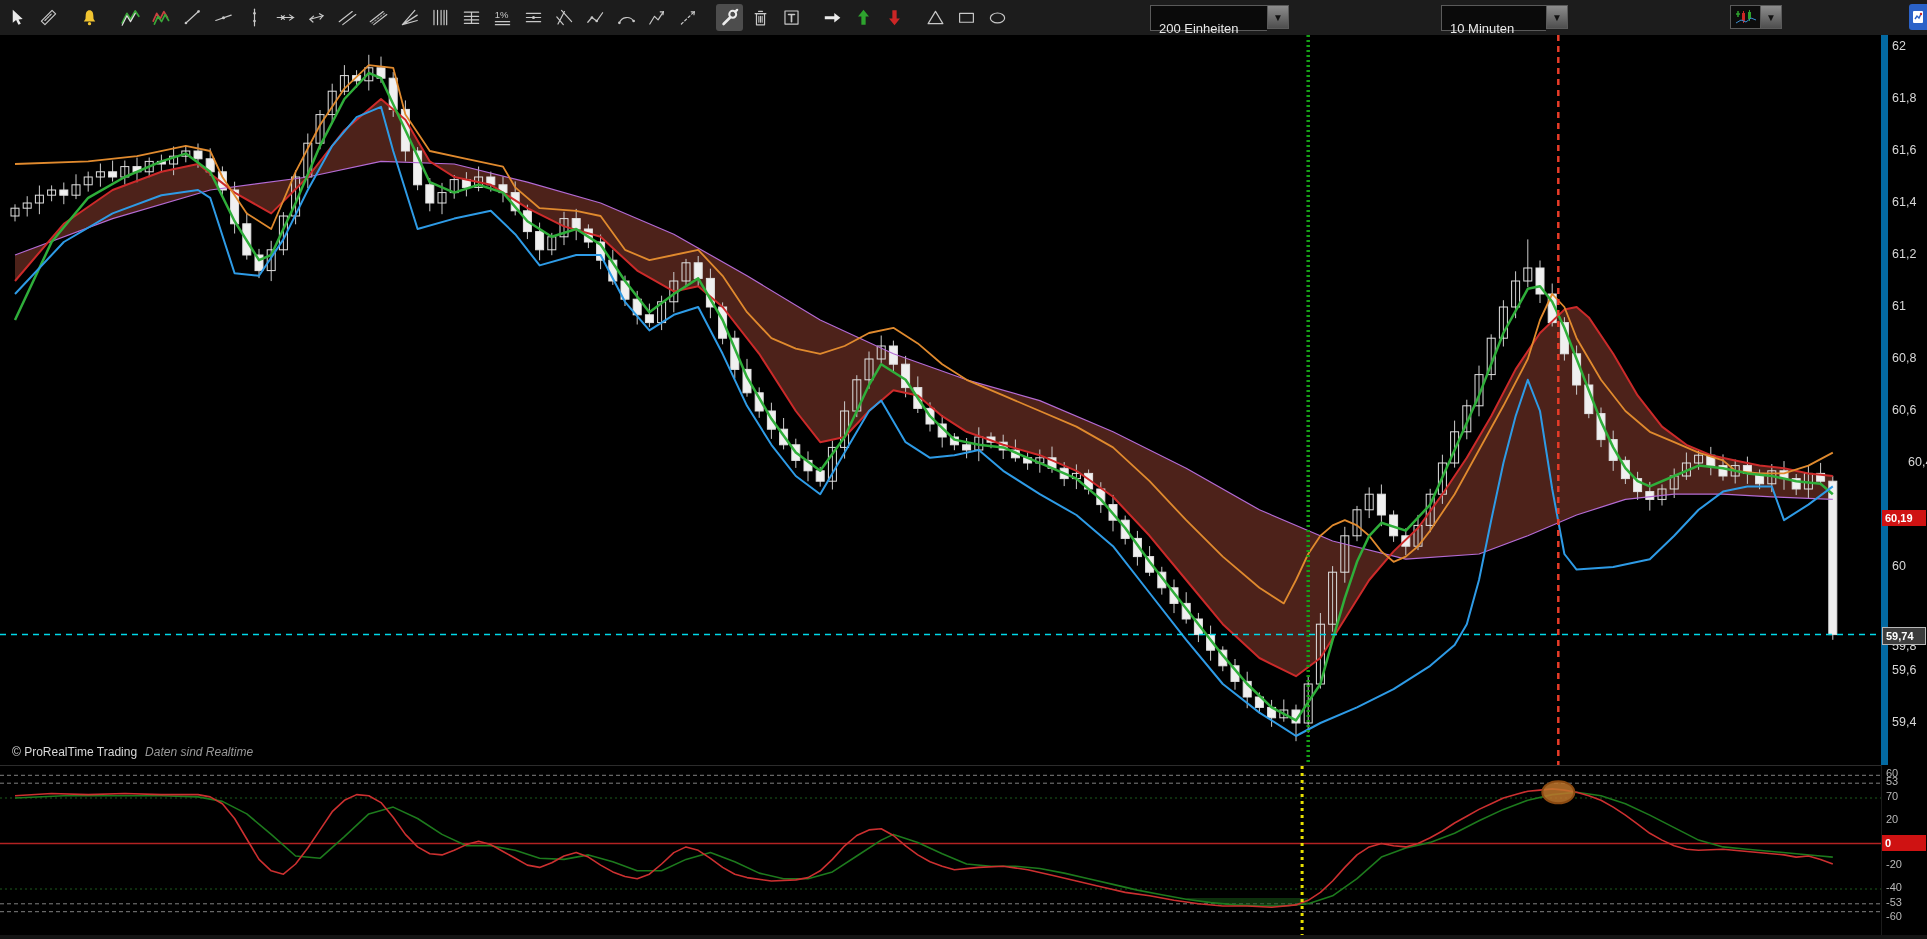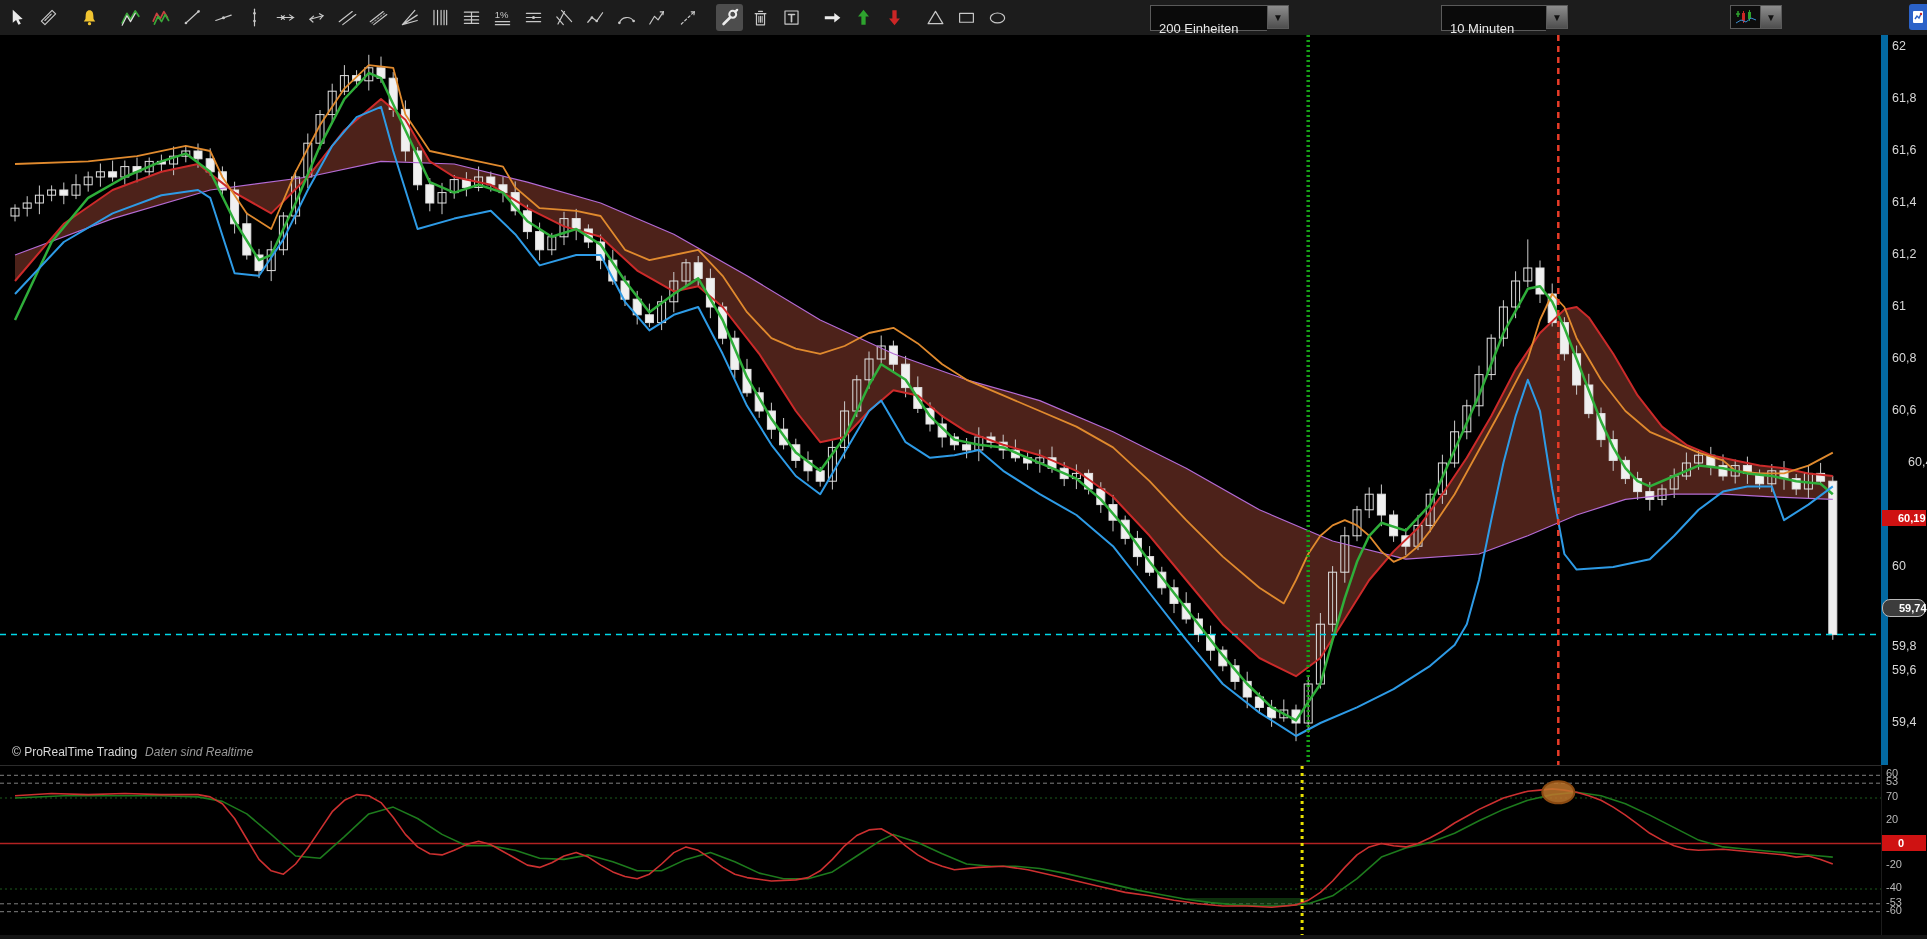--- a/index.html
+++ b/index.html
@@ -30,25 +30,25 @@
                    border-top:1px solid #2c2c2c;cursor:crosshair;}
   #bottom-strip{position:absolute;left:0;top:935px;width:1927px;height:4px;background:#141414;}
   
   #price-axis{position:absolute;left:1881px;top:35px;width:46px;height:730px;background:#000;
               border-left:7px solid #0369a1;cursor:ns-resize;}
   #ind-axis{position:absolute;left:1881px;top:765px;width:46px;height:170px;background:#000;
             border-left:1px solid #1c1c1c;cursor:ns-resize;}
   .tick{position:absolute;left:4px;font-size:12.5px;color:#d8d8d8;}
   .itick{position:absolute;left:4px;font-size:11px;color:#b8b8b8;}
   .badge{position:absolute;left:1882px;width:44px;font-size:11px;font-weight:bold;
-         padding:2px 0 2px 16px;box-sizing:border-box;z-index:5;}
+         padding:2px 0 2px 3px;box-sizing:border-box;z-index:5;}
   .b-red{background:#cf1212;color:#fff;}
   .b-grey{background:#3c3c3c;color:#fff;border:1px solid #b8b8b8;}
   #badge-price{top:510px;}
-  #badge-level{top:599px;border-radius:8px;}
+  #badge-level{top:627px;}
   #badge-ind{top:835px;}
   #copyright{position:absolute;left:12px;top:745px;font-size:12px;color:#d8d8d8;z-index:4;}
   #copyright .rt{color:#999;font-style:italic;margin-left:8px;text-align:right;}
 </style>
 </head>
 <body>
 
 <div id="app">
 
   <div id="toolbar">
@@ -622,21 +622,21 @@
     </svg>
 
   <div id="ind-axis">
       <span class="itick" style="top: 2px;">60</span>
       <span class="itick" style="top: 10px;">53</span>
       <span class="itick" style="top: 25px;">70</span>
       <span class="itick" style="top: 48px;">20</span>
       <span class="itick" style="top: 93px;">-20</span>
       <span class="itick" style="top: 116px;">-40</span>
       <span class="itick" style="top: 131px;">-53</span>
-      <span class="itick" style="top: 139px;">-60</span>
+      <span class="itick" style="top: 145px;">-60</span>
     </div>
 
   <div class="badge b-red" id="badge-price">60,19</div>
   <div class="badge b-grey" id="badge-level">59,74</div>
   <div class="badge b-red" id="badge-ind">0</div>
 
   <div id="bottom-strip"></div>
 </div>
 
 </body></html>

